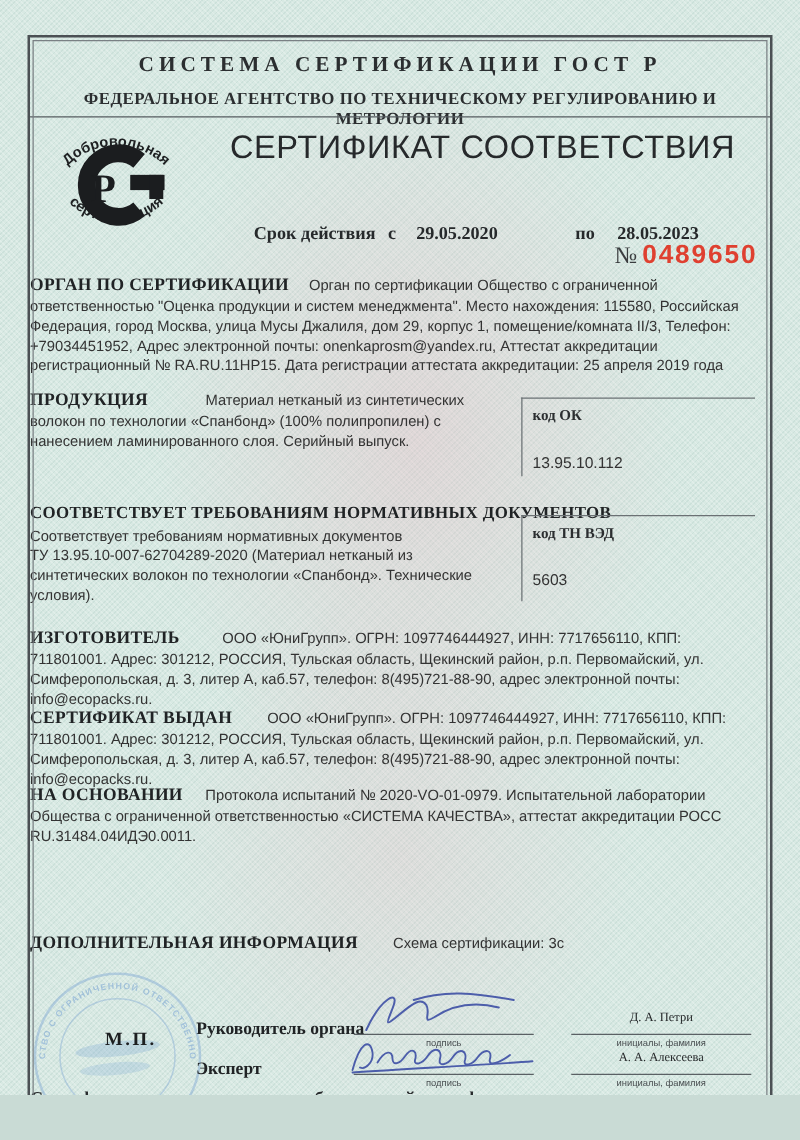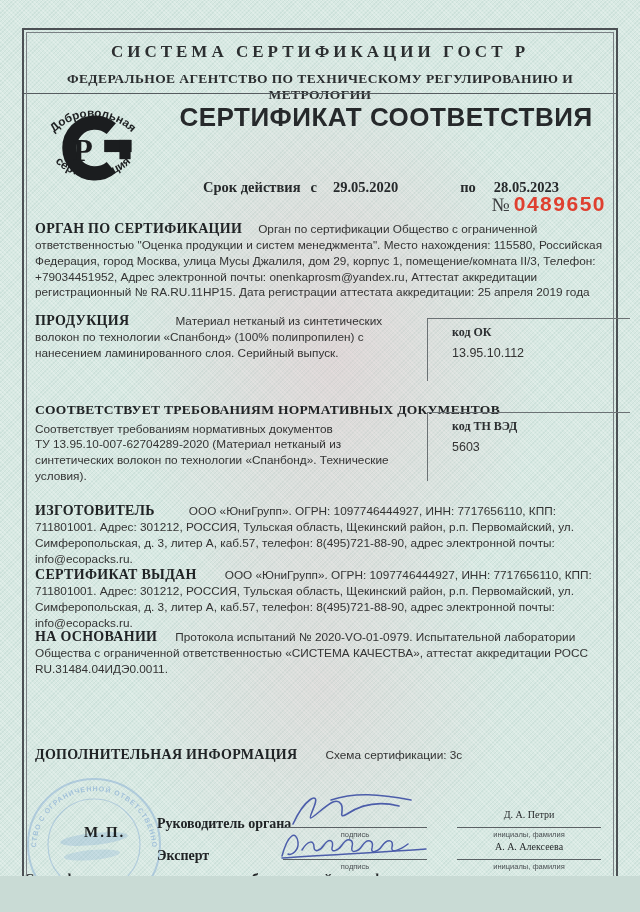--- a/index.html
+++ b/index.html
@@ -14,42 +14,42 @@
       repeating-linear-gradient(135deg, rgba(139,180,170,.16) 0 1px, transparent 1px 3px);
   }
   .frame{position:absolute;left:22px;top:28px;width:592px;height:858px;border:2px solid #4b5054;}
   .frame::after{content:"";position:absolute;inset:2px;border:1px solid #7a8084;pointer-events:none;}
   .hdr1{position:absolute;left:0;right:0;top:12px;text-align:center;font-family:"Liberation Serif",serif;
         font-weight:bold;font-size:17px;letter-spacing:4px;color:#2b2e30;}
   .hdr2{position:absolute;left:0;right:0;top:41px;text-align:center;font-family:"Liberation Serif",serif;
         font-weight:bold;font-size:13.5px;letter-spacing:.4px;color:#2b2e30;}
   .hdr-divider{position:absolute;left:0;right:0;top:63px;border-top:1px solid #565c60;}
   .logo{position:absolute;left:8px;top:66px;width:122px;height:102px;}
-  .cert-title{position:absolute;left:138px;right:6px;top:72px;text-align:center;font-weight:bold;
+  .cert-title{position:absolute;left:138px;right:6px;top:72px;text-align:center;font-weight:normal;
         font-size:26px;letter-spacing:.5px;color:#26292b;}
   .numline{position:absolute;left:176px;top:119px;font-family:"Liberation Serif",serif;font-weight:bold;
         font-size:15px;color:#26292b;}
   .numline .nolbl{margin-right:16px;}
   .validity{position:absolute;left:179px;top:149px;font-family:"Liberation Serif",serif;font-weight:bold;
         font-size:14.5px;color:#26292b;}
   .validity .vfrom{margin-left:10px;}
   .validity .vdate1{margin-left:16px;}
   .validity .vto{margin-left:62px;}
   .validity .vdate2{margin-left:18px;}
   .blanknum{position:absolute;right:10px;top:162px;white-space:nowrap;}
   .blanknum .ns{font-family:"Liberation Serif",serif;font-size:19px;color:#3a3d3f;margin-right:4px;}
   .blanknum .digits{font-size:21px;letter-spacing:1.5px;color:#df4030;font-weight:bold;}
-  .sec{position:absolute;left:11px;width:568px;color:#333;font-size:11.8px;line-height:1.32;}
+  .sec{position:absolute;left:0;width:568px;color:#333;font-size:11.8px;line-height:1.32;}
   .sh{font-family:"Liberation Serif",serif;font-weight:bold;font-size:14px;color:#202325;letter-spacing:.3px;}
   .sec p{margin:0;white-space:pre-line;}
   .narrow{width:382px;}
-  .codebox{position:absolute;border-top:1px solid #6b7174;border-left:1px solid #6b7174;padding:6px 0 0 24px;
-        left:403px;width:178px;}
+  .codebox{position:absolute;border-top:1px solid #6b7174;border-left:1px solid #6b7174;padding:6px 0 0 8px;
+        left:393px;width:178px;}
   .codebox .clabel{font-family:"Liberation Serif",serif;font-weight:bold;font-size:12px;color:#2b2e30;}
-  .codebox .cvalue{font-size:12.5px;color:#333;margin-top:6px;}
+  .codebox .cvalue{font-size:12.5px;color:#333;margin-top:23px;}
   .stamp{position:absolute;left:-2px;top:743px;width:144px;height:144px;opacity:.85;}
   .mp{position:absolute;left:60px;top:794px;font-family:"Liberation Serif",serif;font-weight:bold;
         font-size:15px;letter-spacing:2px;color:#1d1f21;}
   .siglabel{position:absolute;left:133px;font-family:"Liberation Serif",serif;font-weight:bold;
         font-size:14px;color:#202325;}
   .sigline{position:absolute;border-top:1px solid #5a6064;}
   .sigcap{position:absolute;font-size:7.5px;color:#4a4f52;text-align:center;}
   .signame{position:absolute;font-family:"Liberation Serif",serif;font-size:10px;color:#26292b;text-align:center;}
   .sigsvg{position:absolute;}
   .bottom-note{position:absolute;left:0;right:0;top:841px;text-align:left;

